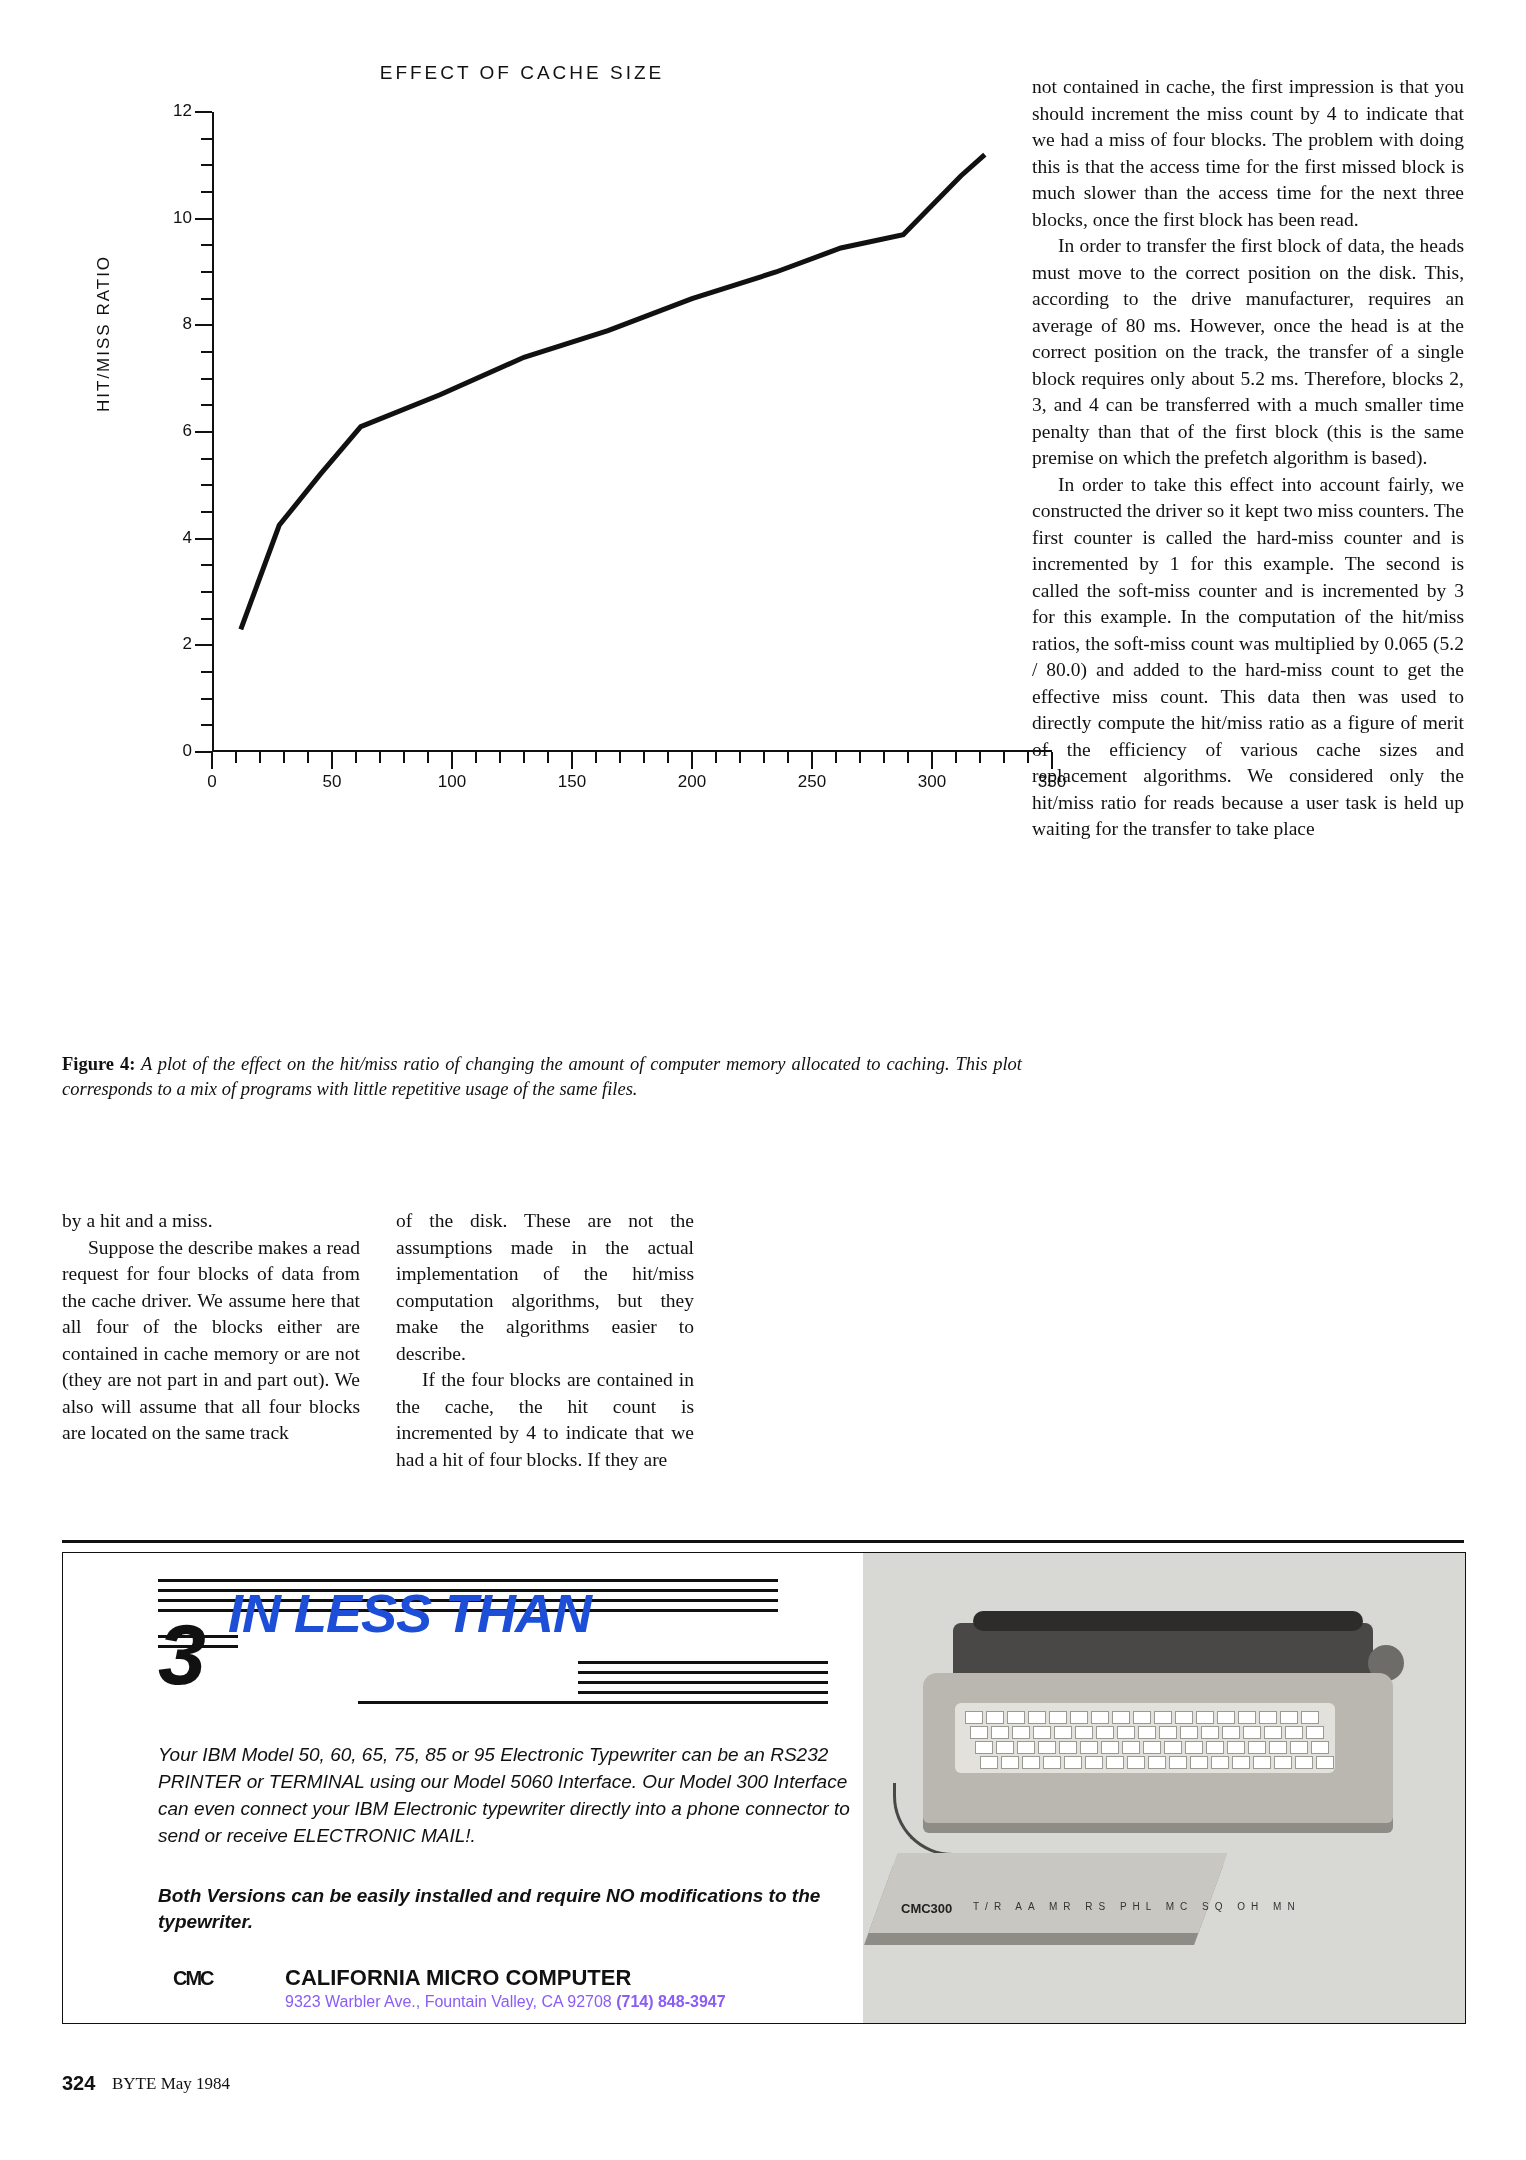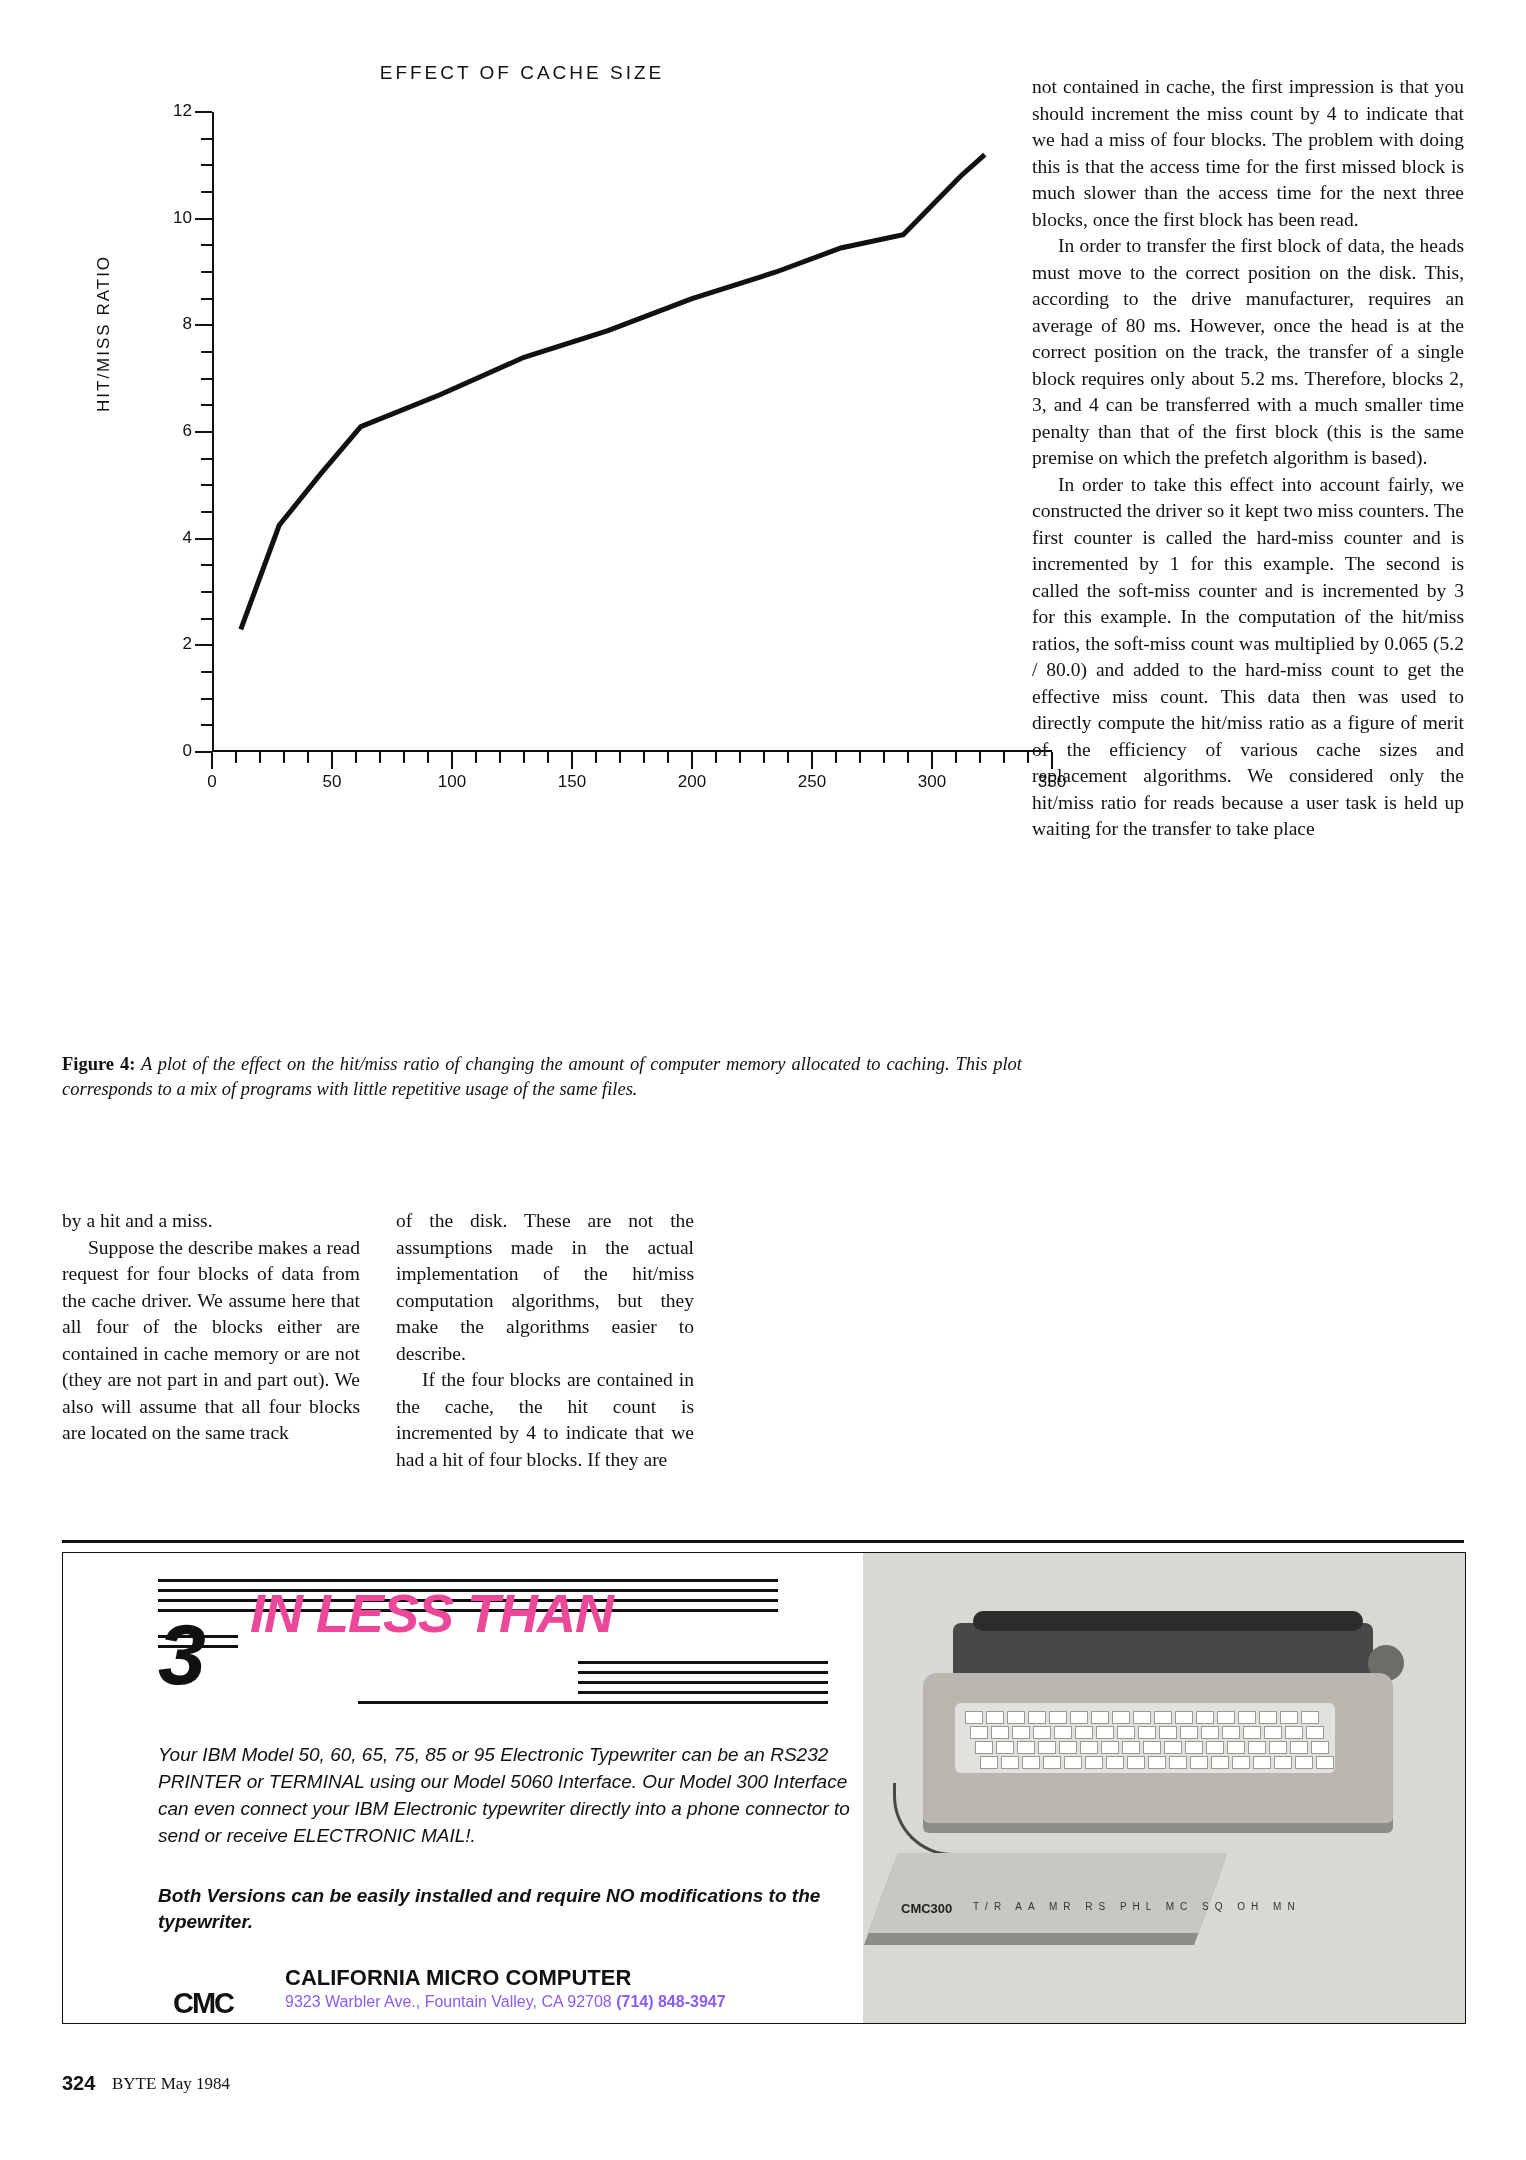--- a/index.html
+++ b/index.html
@@ -31,27 +31,27 @@
   .col3{left:1032px;top:74px;width:432px;}
   .colA{left:62px;top:1208px;width:298px;}
   .colB{left:396px;top:1208px;width:298px;}
 
   
   .rule{position:absolute;left:62px;width:1402px;height:3px;background:#111;}
   .ad{position:absolute;left:62px;top:1552px;width:1402px;height:470px;border:1px solid #111;background:#fff;overflow:hidden;}
   .ad-left{position:absolute;left:0;top:0;width:830px;height:470px;}
   .ad-head{position:absolute;left:95px;top:22px;width:730px;height:150px;}
   .bignum{position:absolute;left:0;top:36px;font-family:"Liberation Sans",sans-serif;font-weight:bold;font-style:italic;font-size:86px;line-height:86px;color:#111;}
-  .hl1{position:absolute;left:92px;top:10px;font-family:"Liberation Sans",sans-serif;font-weight:bold;font-style:italic;font-size:54px;line-height:56px;letter-spacing:-1px;color:#ec4899;}
+  .hl1{position:absolute;left:70px;top:10px;font-family:"Liberation Sans",sans-serif;font-weight:bold;font-style:italic;font-size:54px;line-height:56px;letter-spacing:-1px;color:#1d4ed8;}
   .hl2{position:absolute;left:78px;top:70px;font-family:"Liberation Sans",sans-serif;font-weight:bold;font-style:italic;font-size:54px;line-height:56px;letter-spacing:-1px;color:#111;}
   .stripes{position:absolute;left:0;top:0;width:730px;height:150px;}
   .stripe{position:absolute;height:3px;background:#111;}
   .ad-body{position:absolute;left:95px;top:188px;width:710px;font-family:"Liberation Sans",sans-serif;font-style:italic;font-size:19px;line-height:27px;color:#111;}
   .ad-bold{position:absolute;left:95px;top:330px;width:710px;font-family:"Liberation Sans",sans-serif;font-weight:bold;font-style:italic;font-size:19px;line-height:26px;color:#111;}
-  .ad-logo{position:absolute;left:110px;top:434px;font-family:"Liberation Sans",sans-serif;font-weight:bold;font-size:29px;letter-spacing:-2px;color:#111;}
+  .ad-logo{position:absolute;left:110px;top:414px;font-family:"Liberation Sans",sans-serif;font-weight:bold;font-size:20px;letter-spacing:-2px;color:#111;}
   .ad-co{position:absolute;left:222px;top:412px;font-family:"Liberation Sans",sans-serif;font-weight:bold;font-size:22px;color:#111;}
   .ad-addr{position:absolute;left:222px;top:440px;font-family:"Liberation Sans",sans-serif;font-size:16px;color:#8b5cf6;}
   .ad-addr b{font-weight:bold;}
 
   
   .photo{position:absolute;left:800px;top:0;width:602px;height:470px;background:#d8d8d4;overflow:hidden;}
   .tw-body{position:absolute;left:60px;top:120px;width:470px;height:150px;background:#b9b7b0;border-radius:14px 14px 6px 6px;box-shadow:0 10px 0 #8e8c86;}
   .tw-top{position:absolute;left:90px;top:70px;width:420px;height:70px;background:#4a4846;border-radius:8px;}
   .tw-platen{position:absolute;left:110px;top:58px;width:390px;height:20px;background:#2e2c2b;border-radius:10px;}
   .tw-knob{position:absolute;left:505px;top:92px;width:36px;height:36px;background:#6e6c68;border-radius:50%;}

